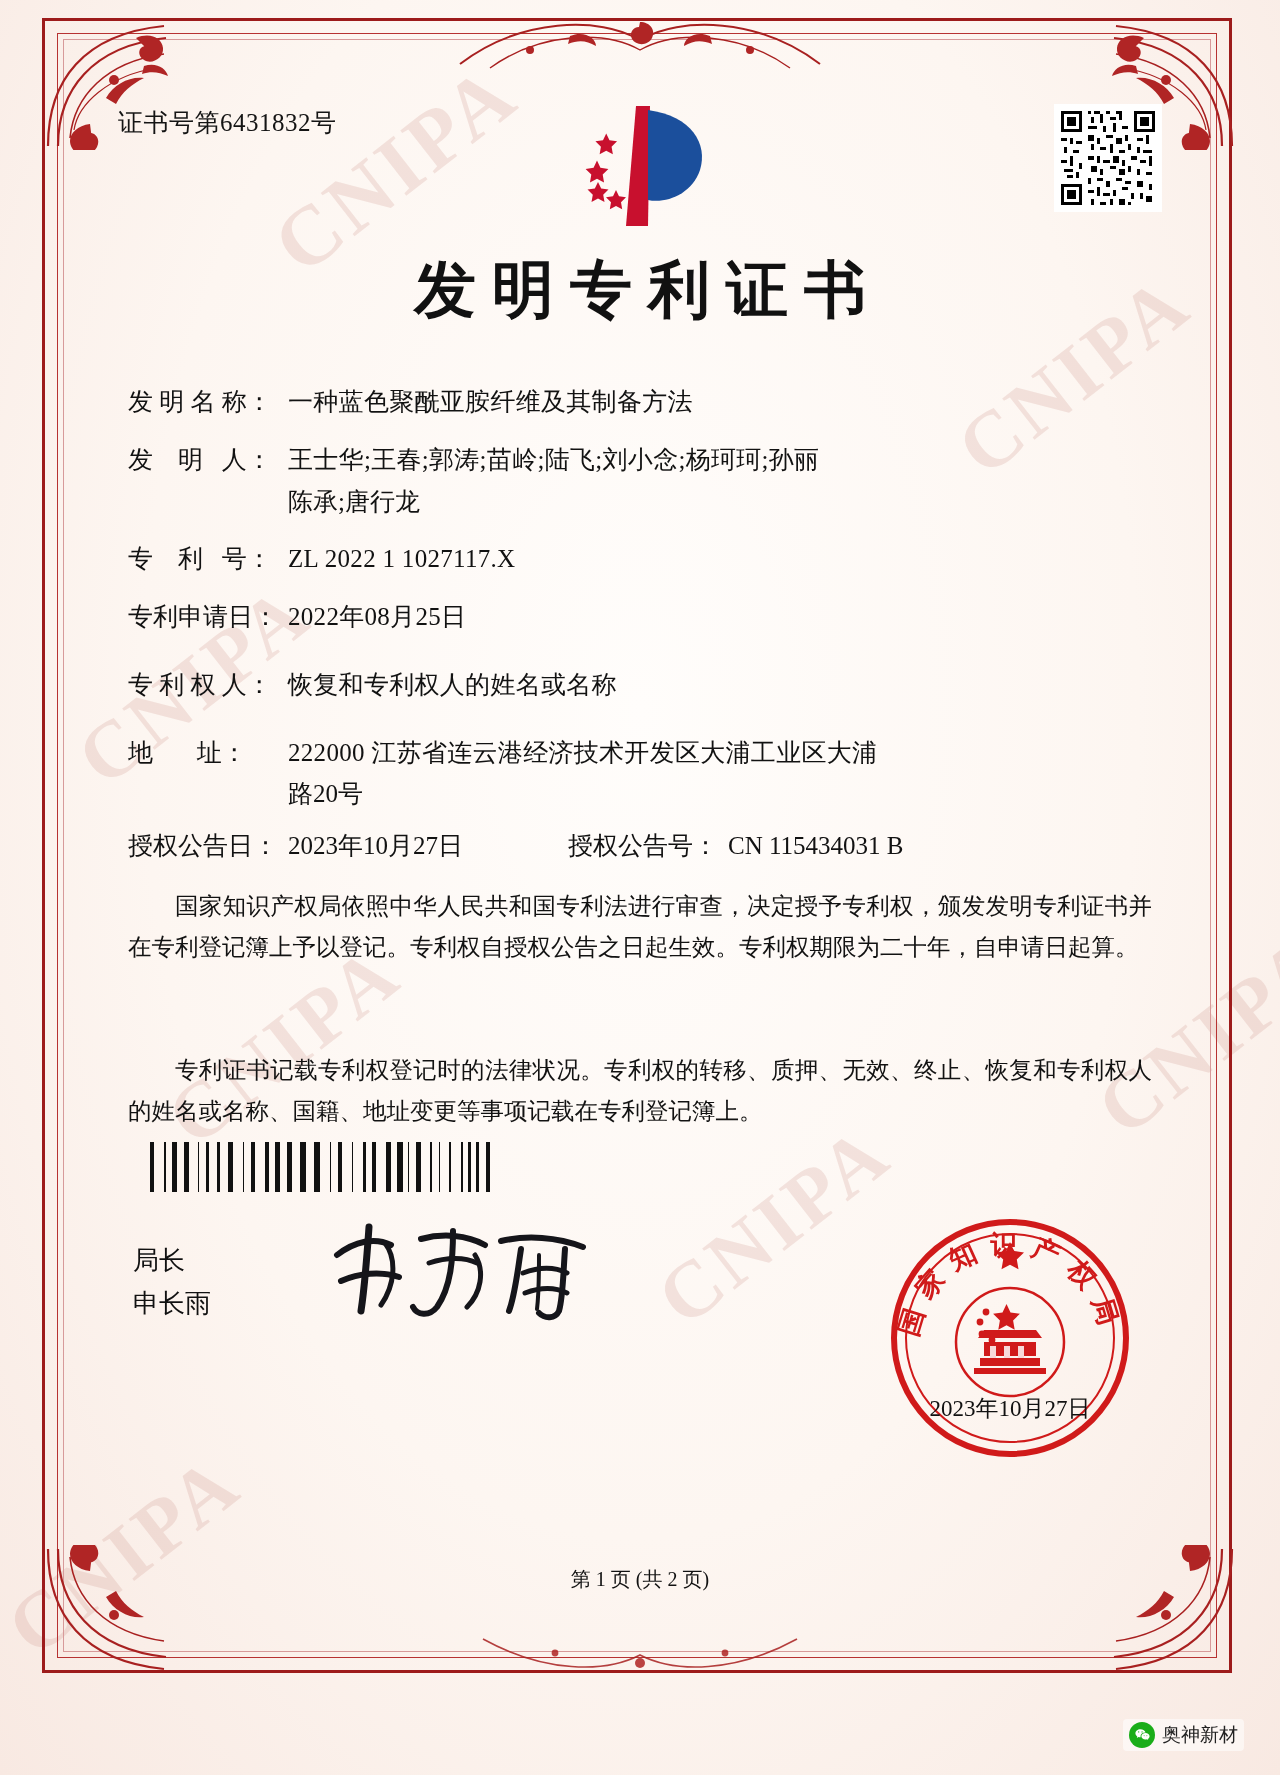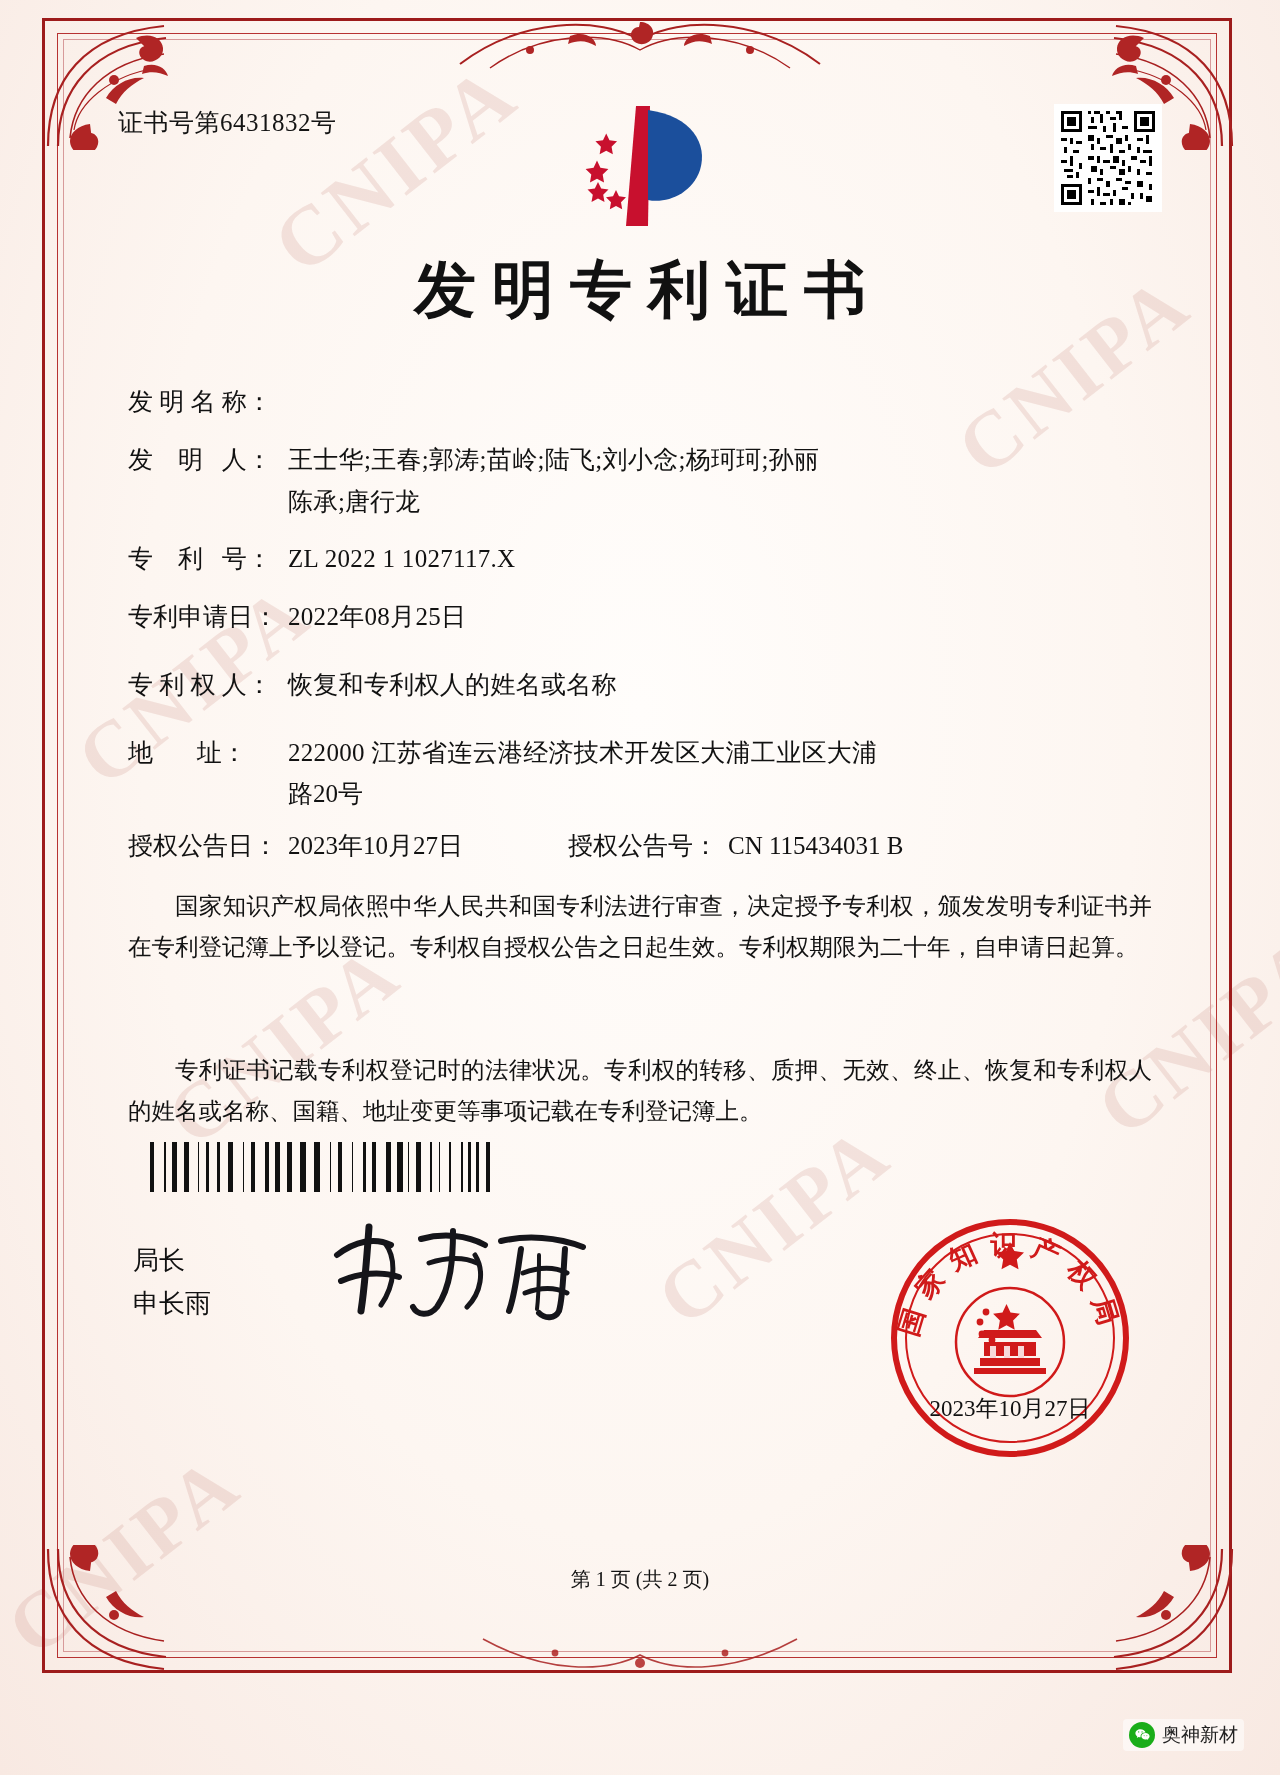--- a/index.html
+++ b/index.html
@@ -476,20 +476,21 @@
       </g>
     </svg>
   </div>
 
   <div class="title">发明专利证书</div>
 
   <div class="fields">
 
     <div class="row">
       <div class="lbl">发 明 名 称：</div>
+      <div class="val">一种蓝色聚酰亚胺纤维及其制备方法</div>
     </div>
 
     <div class="row tight">
       <div class="lbl">发    明   人：</div>
       <div class="val">王士华;王春;郭涛;苗岭;陆飞;刘小念;杨珂珂;孙丽</div>
     </div>
     <div class="row-sub">陈承;唐行龙</div>
 
     <div class="row">
       <div class="lbl">专    利   号：</div>

